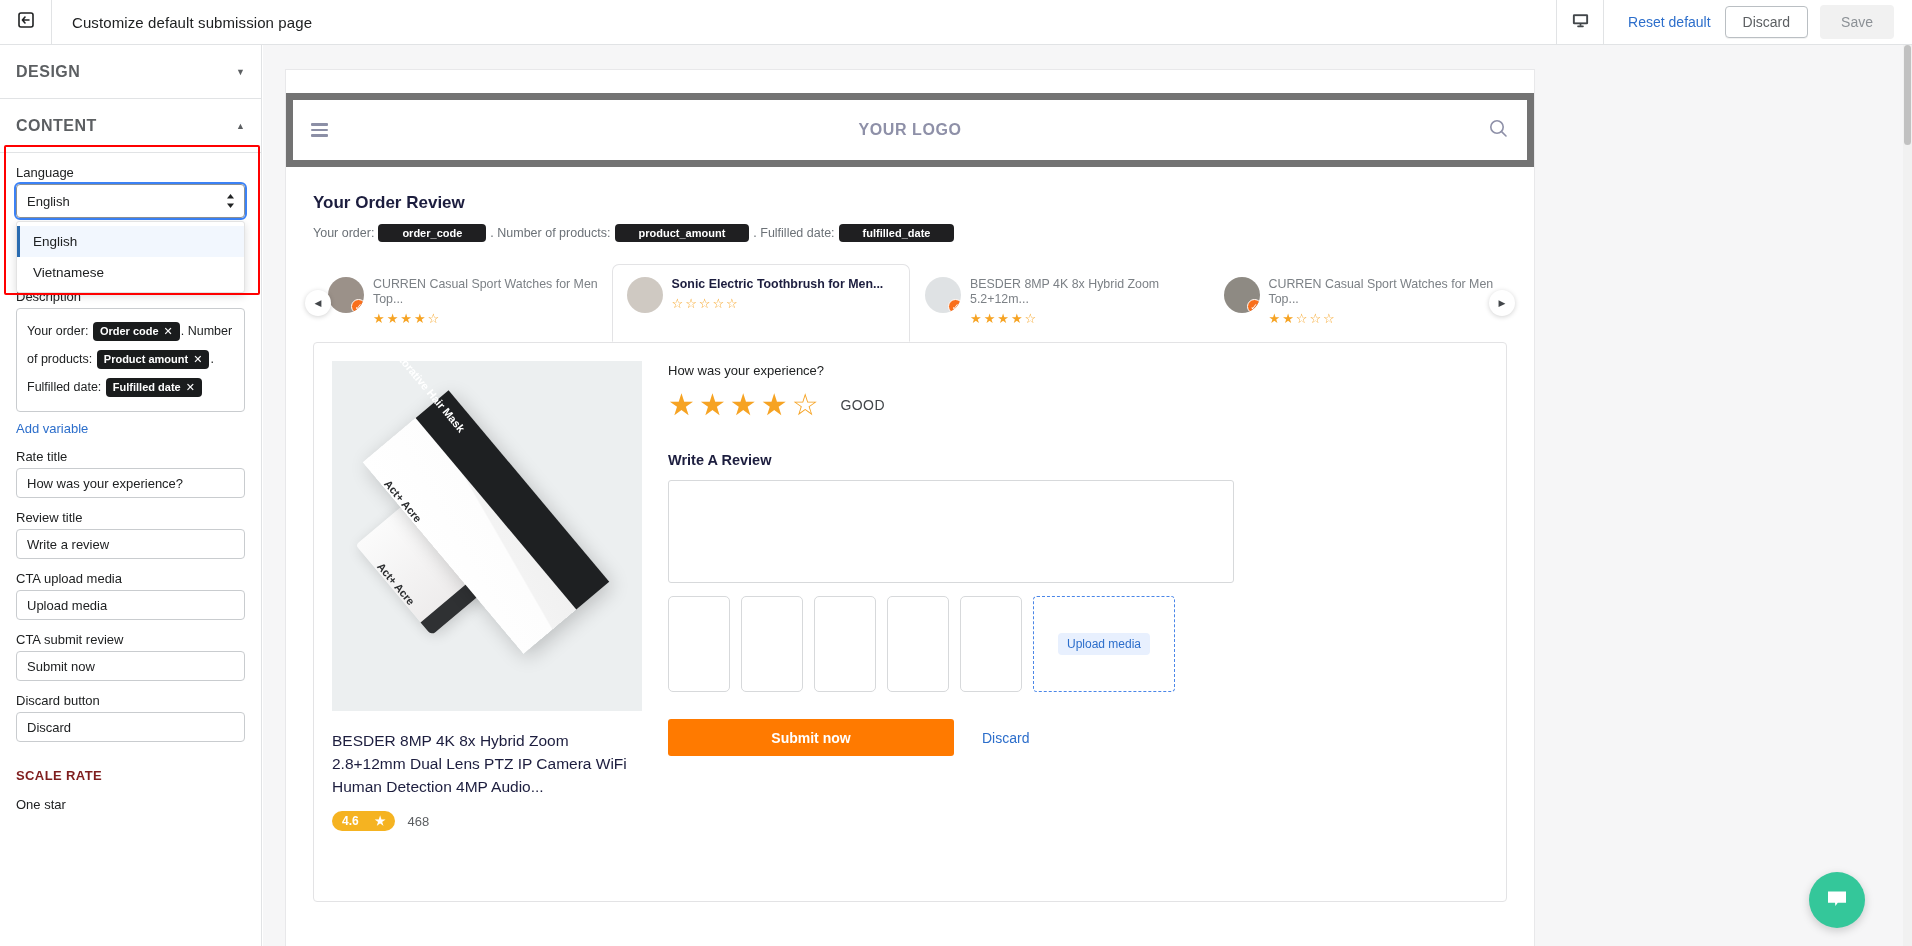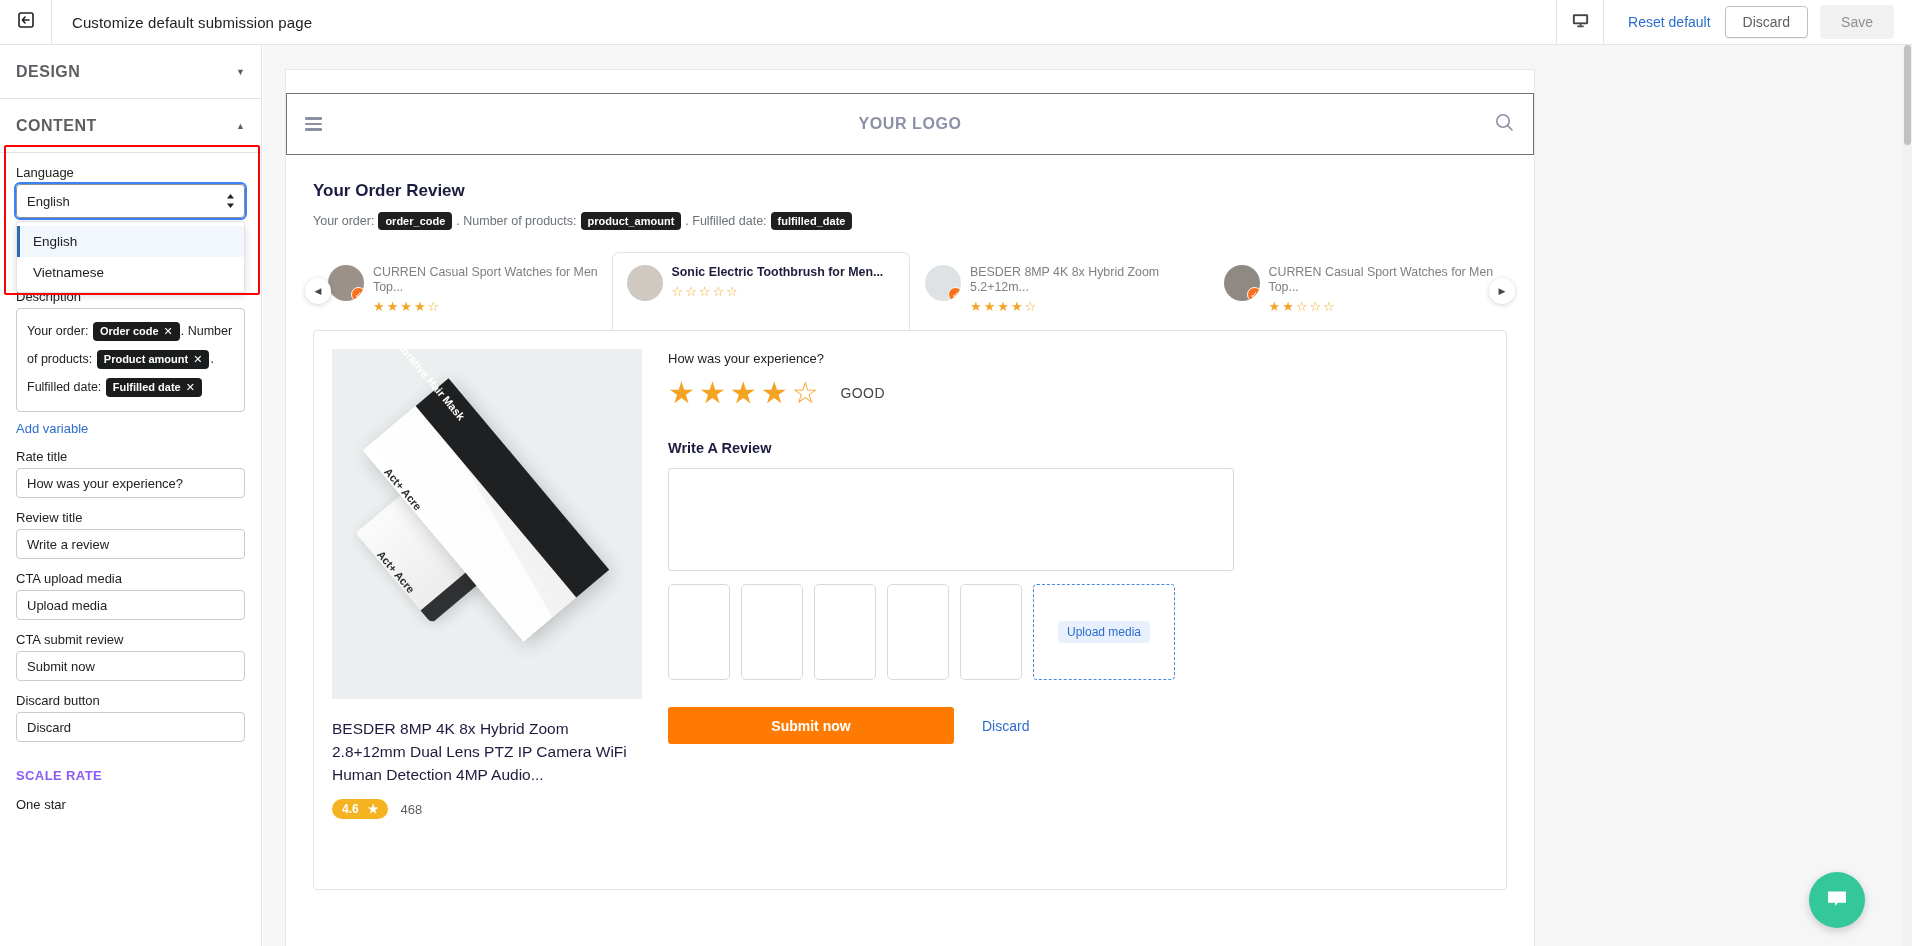--- a/index.html
+++ b/index.html
@@ -93,49 +93,49 @@
     border:1px solid #c9cccf; border-radius:4px; padding:8px 10px 10px 10px;
     font-size:12.5px; color:#202223; line-height:28px;
   }
   .var-tag {
     display:inline-block; background:#1a1c1d; color:#fff; border-radius:4px;
     font-size:11px; font-weight:600; padding:3px 7px; margin:0 1px; line-height:normal;
     white-space:nowrap;
   }
   .var-tag .x { margin-left:5px; font-weight:400; }
   .add-var { color:#2c6ecb; font-size:13px; margin-top:9px; cursor:pointer; display:inline-block; }
-  .scale-head { font-size:13px; font-weight:700; letter-spacing:.4px; color:#8b5cf6; margin:26px 0 14px 0; }
+  .scale-head { font-size:13px; font-weight:700; letter-spacing:.4px; color:#7f1d1d; margin:26px 0 14px 0; }
 
   
   .preview-area {
     position:absolute; left:263px; top:45px; width:1640px; height:901px;
     background:#f6f6f7; overflow:hidden;
   }
   .device-frame {
     position:absolute; left:22px; top:24px; width:1250px; height:900px;
     background:#fff; border:1px solid #e8e8ea;
   }
   .shop-header {
-    margin:23px 0 0 0; height:62px; border:1px solid #737373;
+    margin:23px 0 0 0; height:74px; border:7px solid #737373;
     display:flex; align-items:center; padding:0 18px; position:relative;
     margin-left:0; margin-right:0;
   }
   .hamburger { display:flex; flex-direction:column; gap:3px; cursor:pointer; }
   .hamburger span { display:block; width:17px; height:2.5px; background:#8c8fa6; border-radius:1px; }
   .logo-text {
     position:absolute; left:0; right:0; text-align:center;
     font-size:16px; font-weight:700; color:#8e90a8; letter-spacing:.6px;
   }
   .search-icon { margin-left:auto; cursor:pointer; position:relative; z-index:2; }
 
   .order-title { font-size:17px; font-weight:600; color:#1c1d3e; margin:26px 0 11px 27px; }
   .order-meta { font-size:12.5px; color:#6b7177; margin:0 0 0 27px; display:flex; align-items:center; flex-wrap:wrap; gap:0; }
   .meta-tag {
     display:inline-block; background:#1f1f21; color:#fff; border-radius:4px;
-    font-size:11px; font-weight:600; padding:3px 7px; margin:0 4px;
+    font-size:11px; font-weight:600; padding:3px 24px; margin:0 4px;
   }
 
   
   .carousel { position:relative; margin:22px 27px 0 27px; height:78px; }
   .car-track { display:flex; align-items:stretch; height:78px; }
   .car-item {
     flex:1; display:flex; align-items:flex-start; gap:9px; padding:12px 10px 0 14px;
     border:1px solid transparent; border-radius:7px 7px 0 0; position:relative; cursor:pointer;
   }
   .car-item.active { border-color:#e3e3e5; border-bottom-color:#fff; background:#fff; z-index:3; }
@@ -178,21 +178,21 @@
     background:linear-gradient(100deg,#ffffff 0%,#fdfdfd 52%,#f3f3f3 53%,#eeeeee 100%);
     transform:rotate(-40deg); box-shadow:0 6px 20px rgba(0,0,0,.2);
   }
   .box-dark { position:absolute; right:0; top:0; width:38%; height:100%; background:#1e2022; }
   .box-label { position:absolute; left:12px; top:30px; font-size:11px; color:#2b2d2f; font-weight:700; line-height:12px; transform:rotate(90deg); transform-origin:left top; }
   .box-label2 { position:absolute; right:9px; top:40px; color:#fff; font-size:11px; line-height:13px; font-weight:600; transform:rotate(90deg); transform-origin:right top; white-space:nowrap; }
   .prod-name { font-size:15.5px; line-height:23px; color:#1c1d3e; margin-top:18px; }
   .rate-row { display:flex; align-items:center; gap:12px; margin-top:13px; }
   .rate-pill {
     background:#f5b321; color:#fff; border-radius:11px; font-size:12px; font-weight:700;
-    padding:3px 10px; display:flex; align-items:center; gap:9px;
+    padding:3px 10px; display:flex; align-items:center; gap:16px;
   }
   .rate-count { font-size:13px; color:#5c5f62; }
 
   .form-col { flex:1; padding-top:2px; }
   .form-label { font-size:13px; color:#202223; }
   .big-stars { font-size:30px; color:#f6a323; letter-spacing:4px; margin:9px 0 0 0; display:flex; align-items:center; gap:0; }
   .good-label { font-size:14px; color:#42464a; margin-left:18px; letter-spacing:.4px; }
   .write-title { font-size:14.5px; font-weight:700; color:#1c1d3e; margin:30px 0 12px 0; }
   .textarea { width:566px; height:103px; border:1px solid #d7d9db; border-radius:3px; background:#fff; }
   .tiles { display:flex; gap:11px; margin-top:13px; }

